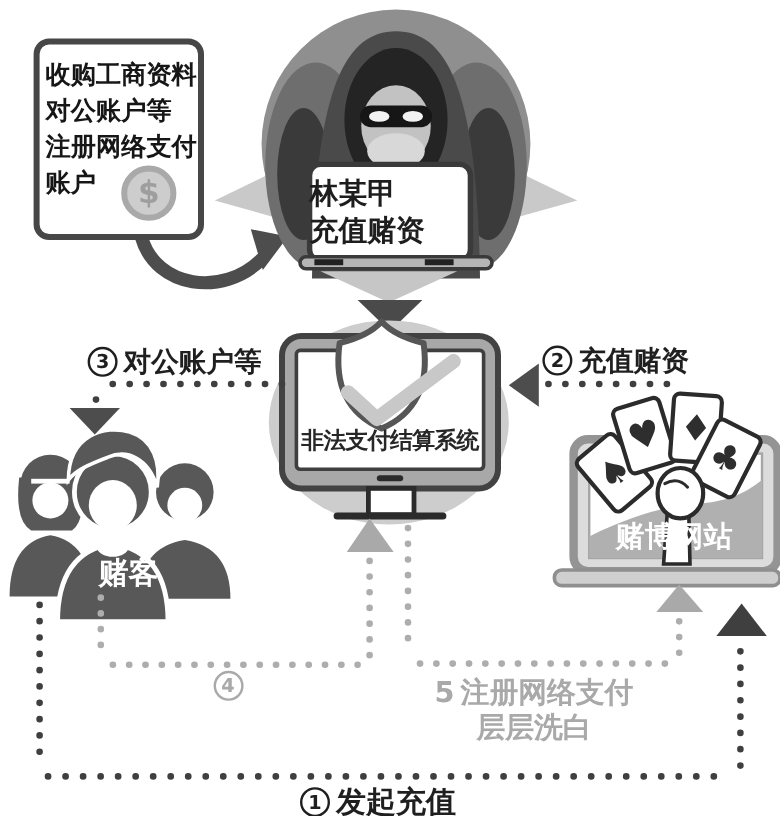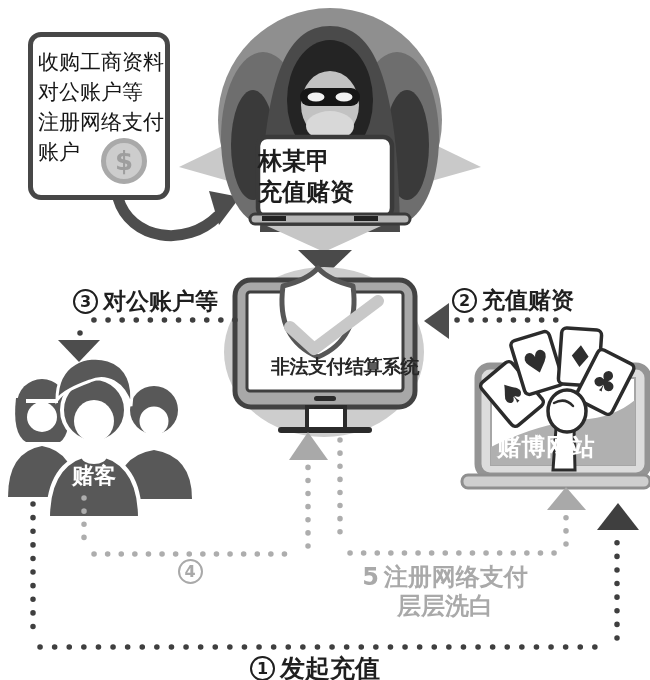--- a/index.html
+++ b/index.html
@@ -8,43 +8,43 @@
     font-family:"DejaVu Sans",sans-serif;background:#ffffff;
   }
   .stage svg{position:absolute;left:0;top:0;}
   .txt{position:absolute;z-index:5;}
   
   .infobox{
     left:28px;top:32px;width:142px;height:168px;box-sizing:border-box;
     border:5px solid #474747;border-radius:13px;background:#ffffff;
   }
   .infobox-text{
-    left:38px;top:47px;width:128px;font-size:21px;font-weight:normal;
+    left:38px;top:47px;width:128px;font-size:21px;font-weight:bold;
     line-height:30px;color:#161616;letter-spacing:0;
   }
   .coin{
     left:101px;top:138px;width:46px;height:46px;box-sizing:border-box;
     border:5px solid #a9a9a9;border-radius:50%;background:#cdcdcd;
     display:flex;align-items:center;justify-content:center;
     color:#9e9e9e;font-size:26px;font-weight:bold;z-index:6;
   }
   .gang-label{
     left:258px;top:146px;width:134px;text-align:left;
     font-size:24px;font-weight:bold;color:#1d1d1d;line-height:31px;
   }
   .system-label{
     left:247px;top:354px;width:156px;text-align:center;
-    font-size:19px;font-weight:bold;color:#272727;letter-spacing:-0.5px;padding-left:20px;
+    font-size:19px;font-weight:bold;color:#272727;letter-spacing:-0.5px;
   }
   .gamblers-label{
-    left:56px;top:461px;width:76px;text-align:center;
-    font-size:22px;font-weight:bold;color:#ffffff;
+    left:56px;top:461px;width:76px;text-align:right;
+    font-size:25px;font-weight:bold;color:#ffffff;
   }
   .site-label{
-    left:476px;top:431px;width:140px;text-align:center;
+    left:492px;top:431px;width:140px;text-align:center;
     font-size:24px;font-weight:bold;color:#ffffff;letter-spacing:0.5px;
   }
   .step{display:flex;align-items:center;gap:5px;font-weight:bold;}
   .step .cnum{
     display:inline-flex;align-items:center;justify-content:center;
     width:25px;height:25px;box-sizing:border-box;border-radius:50%;
     border:2.5px solid currentColor;font-size:16px;flex:0 0 auto;
   }
   .step-dark{color:#1f1f1f;font-size:23px;}
   .step-gray{color:#a9a9a9;font-size:24px;}

